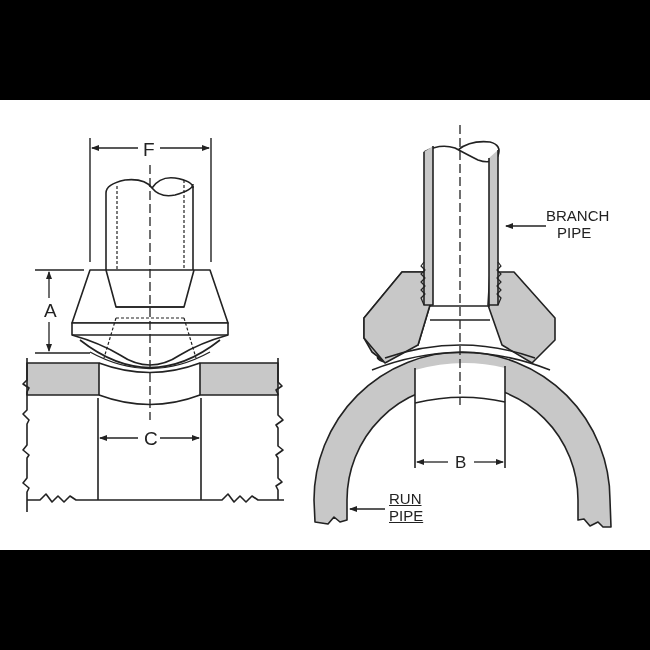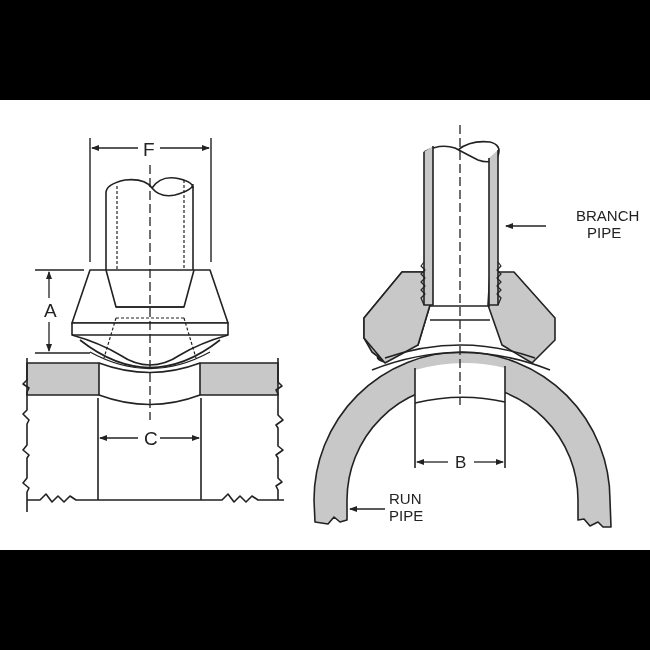--- a/index.html
+++ b/index.html
@@ -114,22 +114,22 @@
       </g>
     </g>
   </svg>
 
   <div class="htmllabels">
     <span class="tag" style="left:141px;top:140px;font-size:19px;">F</span>
     <span class="tag" style="left:42px;top:301px;font-size:19px;">A</span>
     <span class="tag" style="left:142px;top:429px;font-size:19px;">C</span>
     <span class="tag" style="left:453px;top:454px;font-size:17px;">B</span>
 
-    <div class="callout" style="left:576px;top:207px;">
+    <div class="callout" style="left:546px;top:207px;">
       <div>BRANCH</div>
       <div style="padding-left:11px;">PIPE</div>
     </div>
-    <div class="callout" style="left:389px;top:490px;">
+    <div class="callout" style="left:389px;top:490px;text-decoration:underline;">
       <div>RUN</div>
       <div>PIPE</div>
     </div>
   </div>
 </div>
 
 </body></html>

